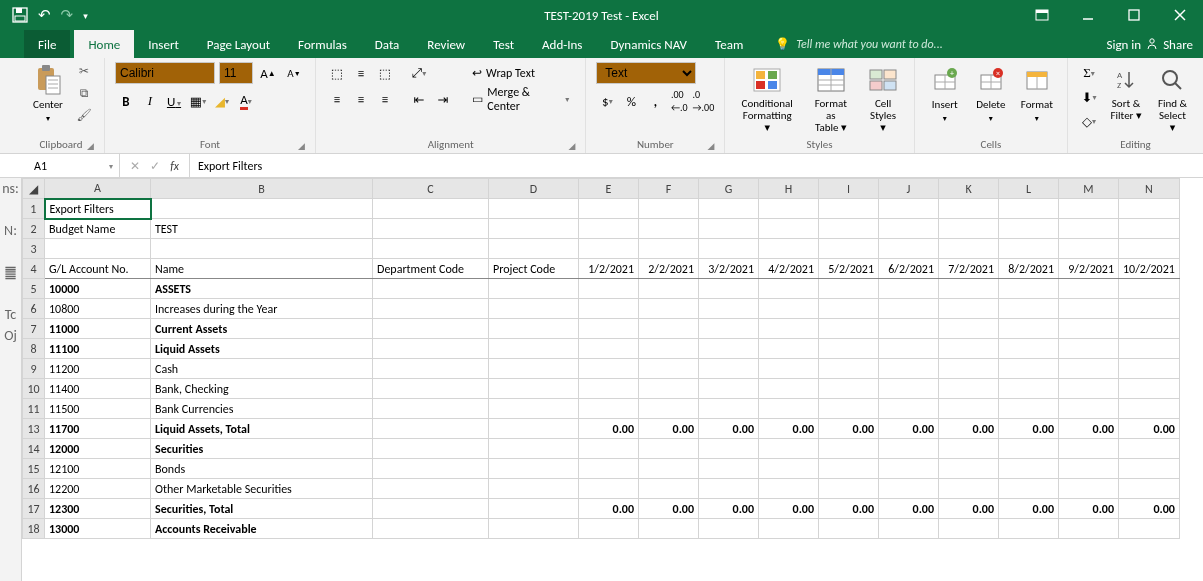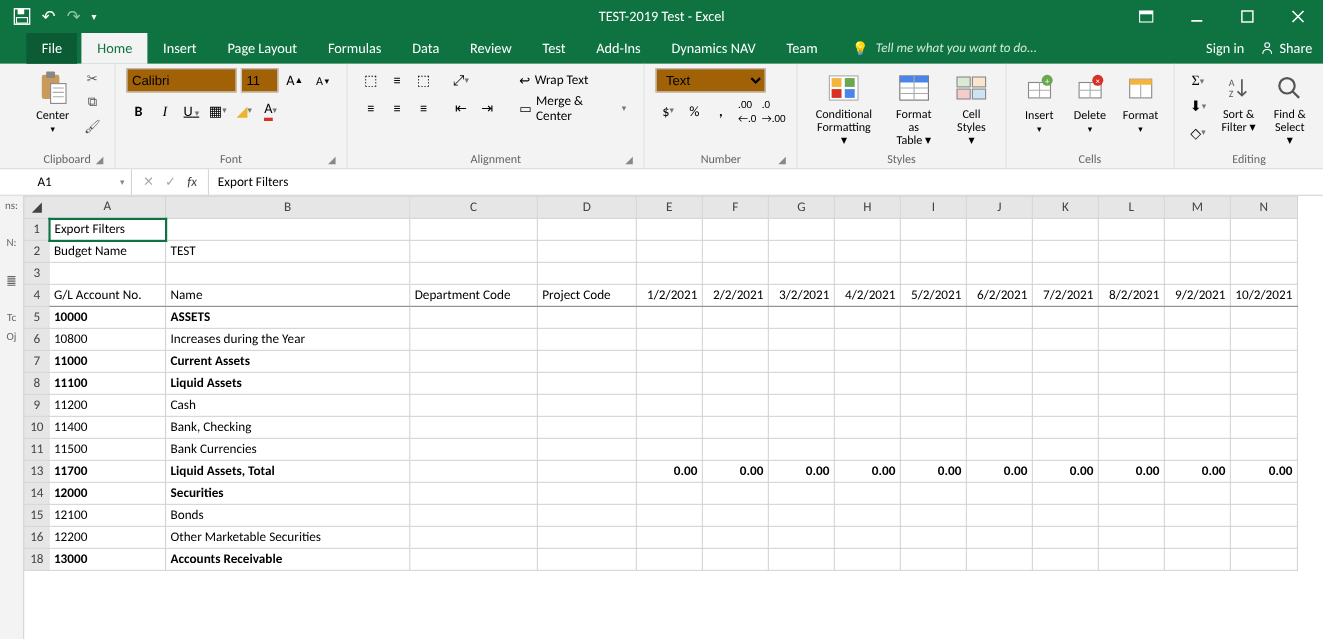--- a/index.html
+++ b/index.html
@@ -9,41 +9,41 @@
   .titlebar .title { position: absolute; left: 50%; transform: translateX(-50%); font-size: 13px; }
   .titlebar .wincontrols { margin-left: auto; display: flex; align-items: center; }
   .titlebar .wincontrols .wc { width: 46px; height: 30px; display: flex; align-items: center; justify-content: center; font-size: 13px; }
   .menubar { background: #0e7341; height: 28px; display: flex; align-items: stretch; padding-left: 24px; color: #fff; font-size: 13px; }
   .menubar .tab { padding: 0 14px; display: flex; align-items: center; cursor: pointer; }
   .menubar .tab.file { background: #0b5c34; margin-right: 4px; }
   .menubar .tab.active { background: #f3f3f3; color: #0e7341; }
   .menubar .spacer { flex: 1; display: flex; align-items: center; padding-left: 18px; }
   .menubar .tellme-icon { font-size: 12px; margin-right: 6px; color: #cfe9db; }
   .menubar .tellme { color: #cfe9db; font-size: 12px; font-style: italic; }
-  .menubar .right { display: flex; align-items: center; gap: 14px; padding-right: 10px; }
+  .menubar .right { display: flex; align-items: center; gap: 4px; padding-right: 10px; }
   .ribbon { background: #f3f3f3; border-bottom: 1px solid #d4d4d4; height: 96px; display: flex; align-items: stretch; padding-left: 18px; }
   .group { border-right: 1px solid #e1e1e1; padding: 4px 10px 2px 10px; display: flex; flex-direction: column; }
   .group .body { flex: 1; display: flex; align-items: flex-start; gap: 6px; }
   .group .label { text-align: center; font-size: 11px; color: #666; padding-top: 2px; position: relative; }
   .group .label .launcher { position: absolute; right: 0; bottom: 0; font-size: 9px; color: #888; }
   .bigbtn { display: flex; flex-direction: column; align-items: center; gap: 2px; font-size: 11px; cursor: pointer; padding: 2px 4px; }
   .bigbtn .ico { width: 32px; height: 32px; display: flex; align-items: center; justify-content: center; font-size: 24px; }
   .smallcol { display: flex; flex-direction: column; gap: 4px; }
   .smallbtn { width: 20px; height: 18px; font-size: 12px; display: flex; align-items: center; justify-content: center; cursor: pointer; color: #555; }
   .fontrow { display: flex; gap: 4px; align-items: center; }
   .select { border: 1px solid #c8c8c8; background: #a16207; height: 22px; font-size: 12px; padding: 0 4px; }
   .btnrow { display: flex; gap: 2px; }
   .ibtn { width: 22px; height: 22px; display: flex; align-items: center; justify-content: center; font-size: 13px; cursor: pointer; border: 1px solid transparent; }
   .dd::after { content: " ▾"; font-size: 8px; color: #777; }
   .wide { height: 22px; display: flex; align-items: center; gap: 4px; padding: 0 6px; cursor: pointer; font-size: 12px; }
   .formula { height: 24px; border-bottom: 1px solid #d4d4d4; display: flex; align-items: stretch; background: #fff; }
   .namebox { width: 92px; border-right: 1px solid #d4d4d4; display: flex; align-items: center; padding: 0 6px; font-size: 12px; justify-content: space-between; margin-left: 28px; }
   .fxbtns { display: flex; align-items: center; gap: 10px; padding: 0 10px; border-right: 1px solid #d4d4d4; color: #aaa; }
   .fxbar { flex: 1; display: flex; align-items: center; padding: 0 8px; font-size: 12px; }
-  .leftstrip { width: 22px; background: #f3f3f3; border-right: 1px solid #d4d4d4; height: 100%; display: flex; flex-direction: column; font-size: 10px; color: #666; align-items: center; padding-top: 2px; gap: 4px; }
+  .leftstrip { width: 22px; background: #f3f3f3; border-right: 1px solid #d4d4d4; height: 100%; display: flex; flex-direction: column; font-size: 14px; color: #666; align-items: center; padding-top: 2px; gap: 4px; }
   .sheetarea { display: flex; height: calc(581px - 30px - 28px - 96px - 24px); }
   .grid { flex: 1; overflow: hidden; }
   table { border-collapse: collapse; table-layout: fixed; }
   th, td { border: 1px solid #d4d4d4; height: 20px; font-size: 12px; overflow: hidden; white-space: nowrap; }
   th { background: #e6e6e6; font-weight: normal; text-align: center; color: #444; }
   th.rowh { background: #e6e6e6; width: 22px; text-align: center; }
   td { padding: 0 4px; text-align: left; background: #fff; }
   td.num { text-align: right; }
   td.bold { font-weight: bold; }
   .selcell { border: 2px solid #0e7341 !important; }
@@ -672,20 +672,37 @@
             <td class="num"></td>
             <td class="num"></td>
             <td class="num"></td>
             <td class="num"></td>
             <td class="num"></td>
             <td class="num"></td>
             <td class="num"></td>
             <td class="num"></td>
           </tr>
           <tr>
+            <th class="rowh">17</th>
+            <td class="bold">12300</td>
+            <td class="bold">Securities, Total</td>
+            <td></td>
+            <td></td>
+            <td class="num bold">0.00</td>
+            <td class="num bold">0.00</td>
+            <td class="num bold">0.00</td>
+            <td class="num bold">0.00</td>
+            <td class="num bold">0.00</td>
+            <td class="num bold">0.00</td>
+            <td class="num bold">0.00</td>
+            <td class="num bold">0.00</td>
+            <td class="num bold">0.00</td>
+            <td class="num bold">0.00</td>
+          </tr>
+          <tr>
             <th class="rowh">18</th>
             <td class="bold">13000</td>
             <td class="bold">Accounts Receivable</td>
             <td></td>
             <td></td>
             <td class="num bold"></td>
             <td class="num bold"></td>
             <td class="num bold"></td>
             <td class="num bold"></td>
             <td class="num bold"></td>

